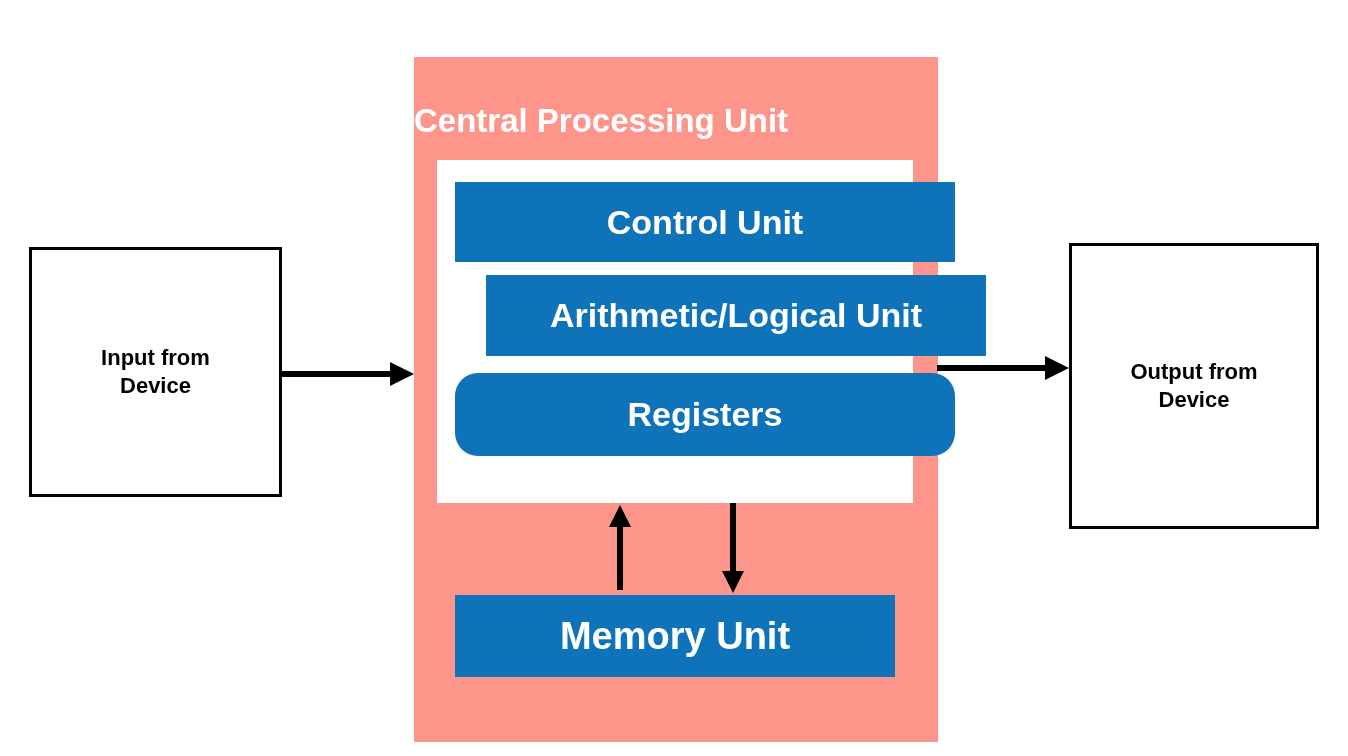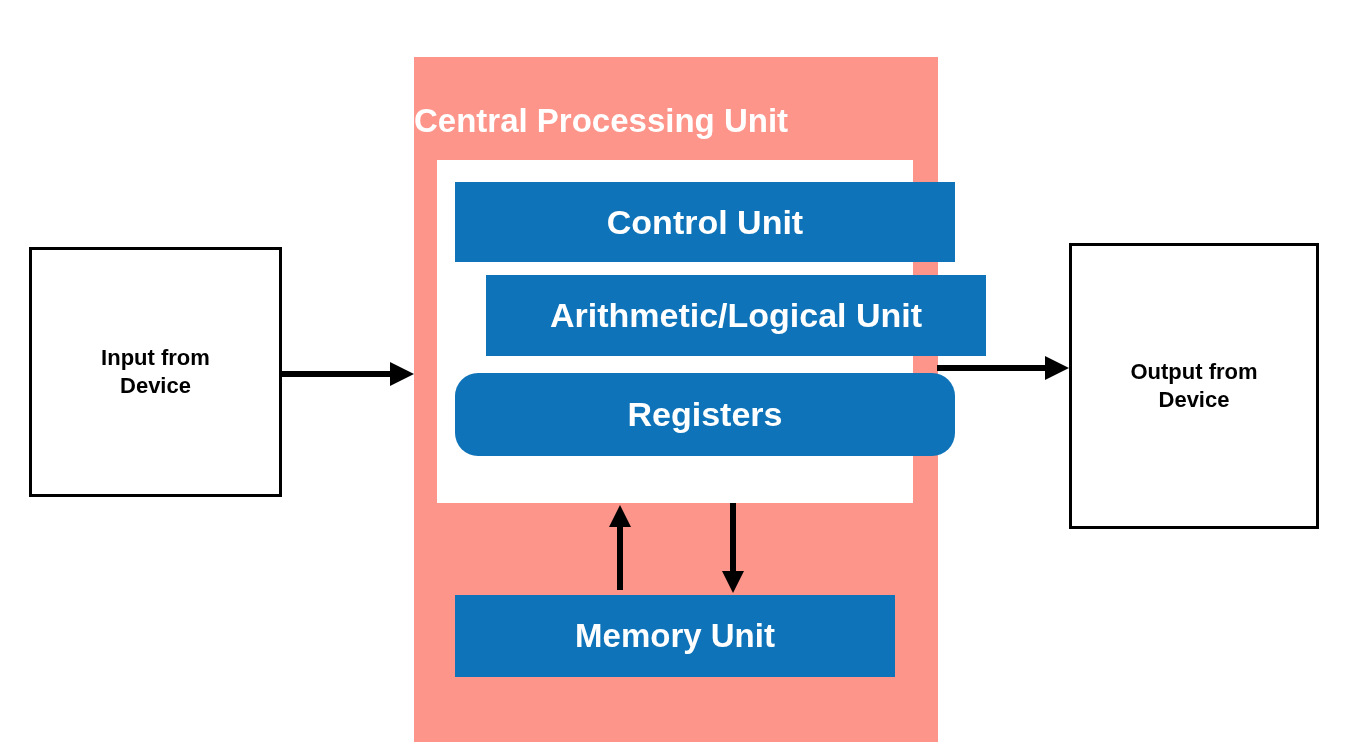--- a/index.html
+++ b/index.html
@@ -71,21 +71,21 @@
   #component-alu       { top: 115px; height: 81px; margin-left: 31px; }
   #component-registers { top: 213px; height: 83px; border-radius: 23px; }
 
   .memory {
     position: absolute;
     left: 41px; top: 538px;
     width: 440px; height: 82px;
     background: var(--component-blue, #0E73B8);
     color: #ffffff;
     font-weight: bold;
-    font-size: 33px;
+    font-size: 38px;
     display: flex;
     align-items: center;
     justify-content: center;
   }
 
   
   .shaft-h {
     position: absolute;
     height: 6px;
     background: var(--arrow-black, #000000);

